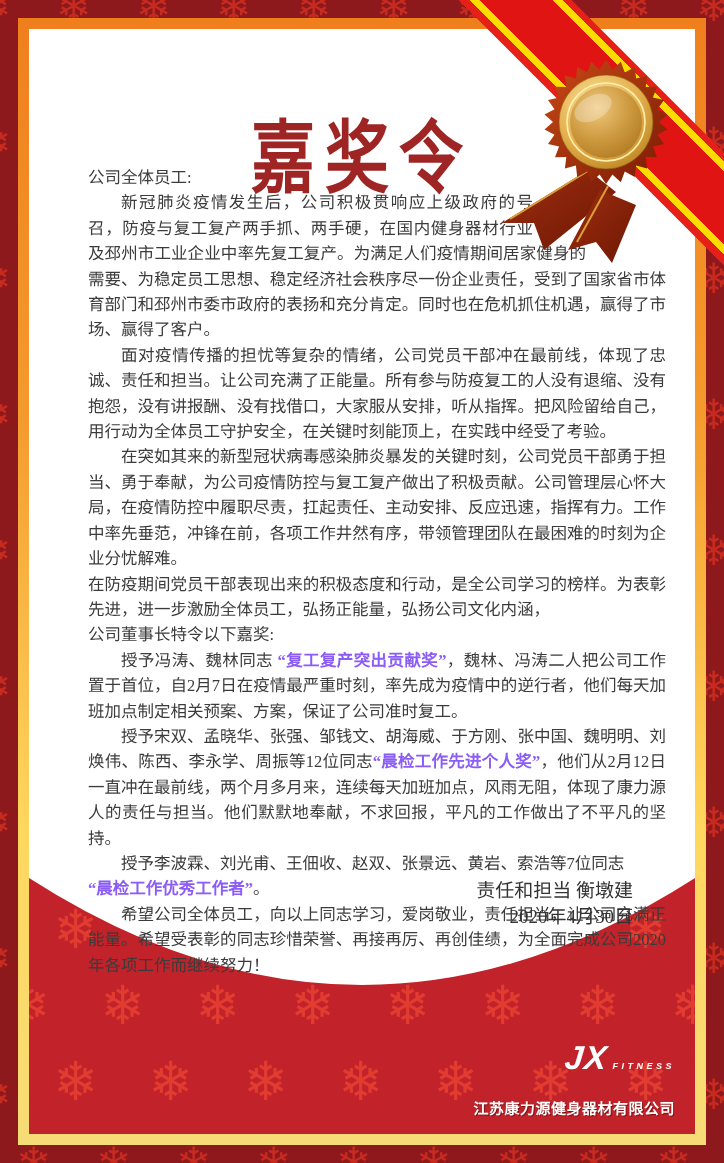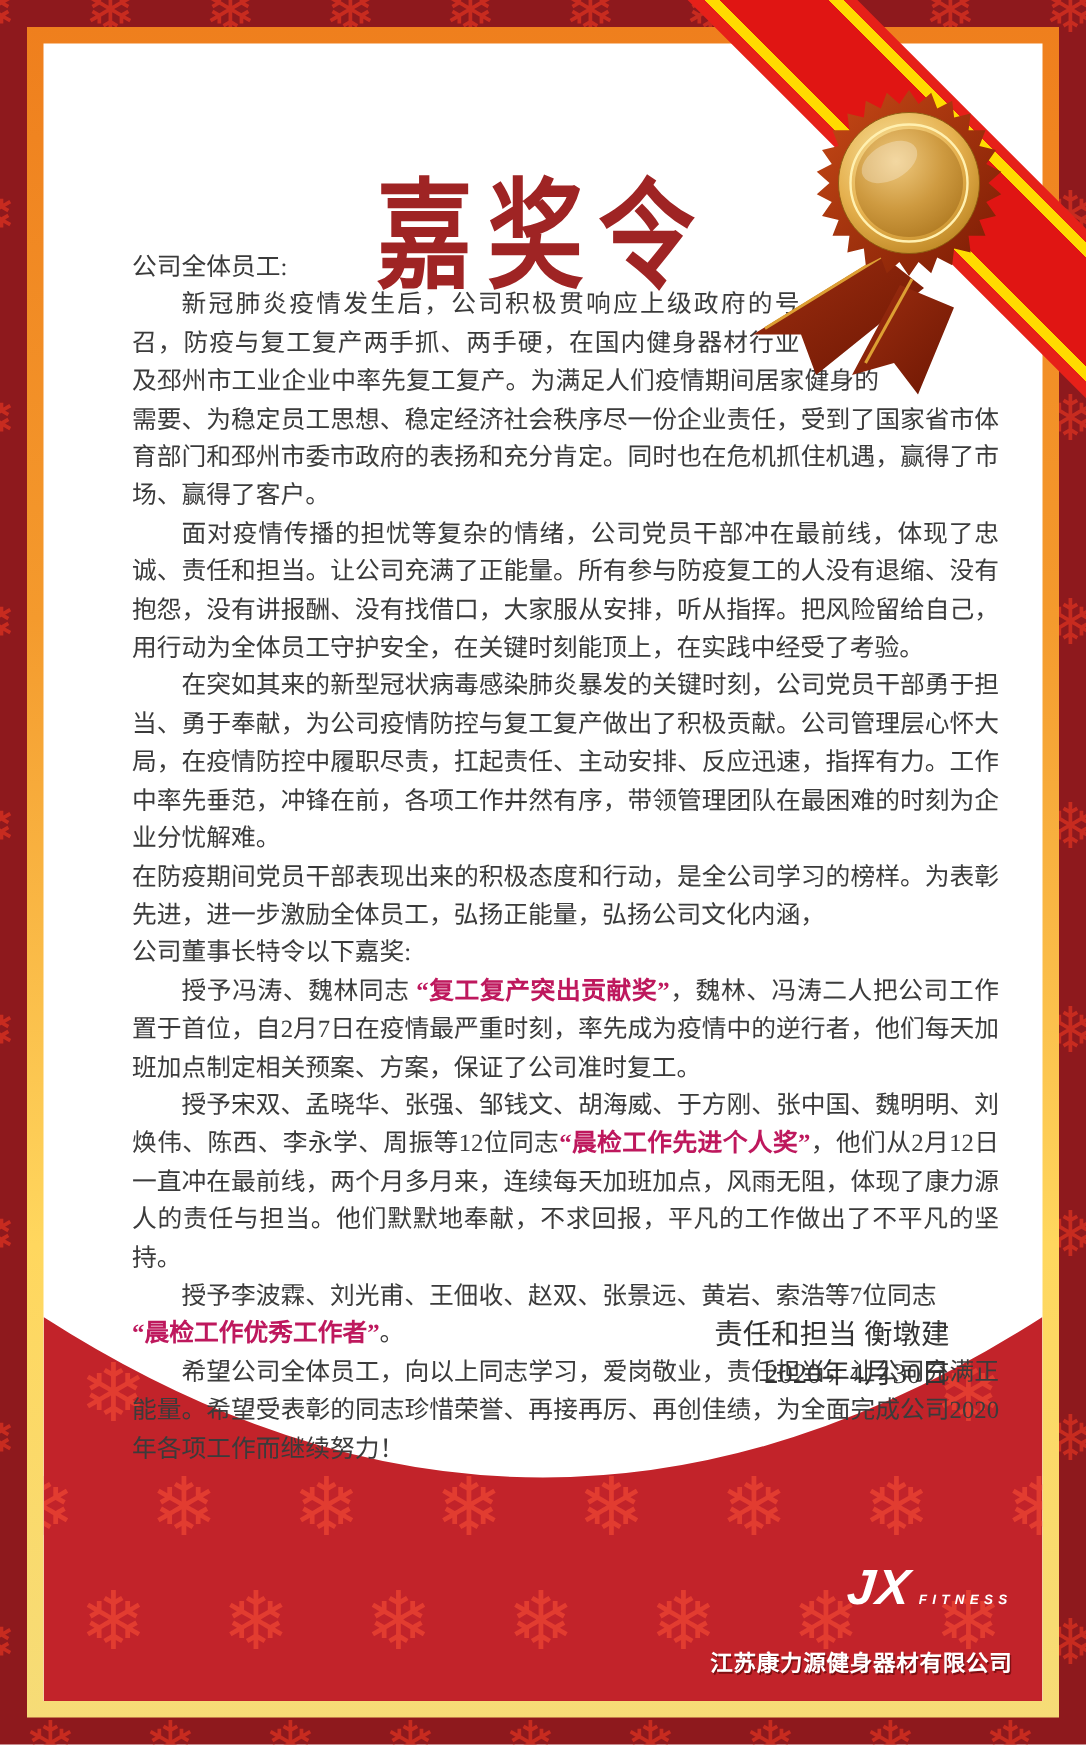--- a/index.html
+++ b/index.html
@@ -38,21 +38,21 @@
   }
   
   #letter-body{
     position:absolute;left:59px;top:136px;width:578px;
     font-family:"Liberation Serif","DejaVu Serif",serif;
     font-size:16.5px;line-height:25.4px;color:#3B3B3B;
     text-align:justify;
   }
   #letter-body p{margin:0;}
   #letter-body p.ind{text-indent:2em;}
-  .award{color:#be185d;font-weight:bold;}
+  .award{color:#8b5cf6;font-weight:bold;}
   .float-sp1{float:right;width:133px;height:26px;}
   .float-sp2{float:right;clear:right;width:80px;height:26px;}
   
   #signature{
     position:absolute;right:62px;top:849px;z-index:4;
     text-align:right;
     font-family:"Liberation Serif","DejaVu Serif",serif;
     font-size:19px;line-height:26px;color:#333;
   }
   

